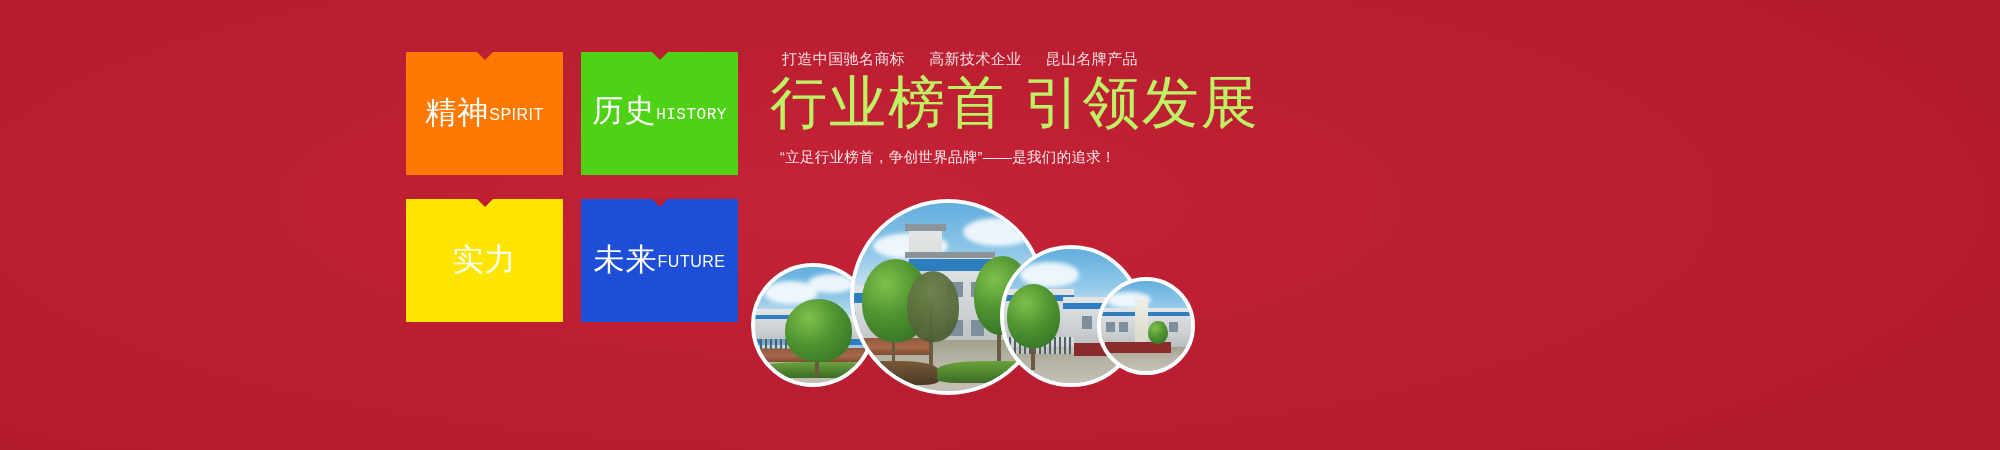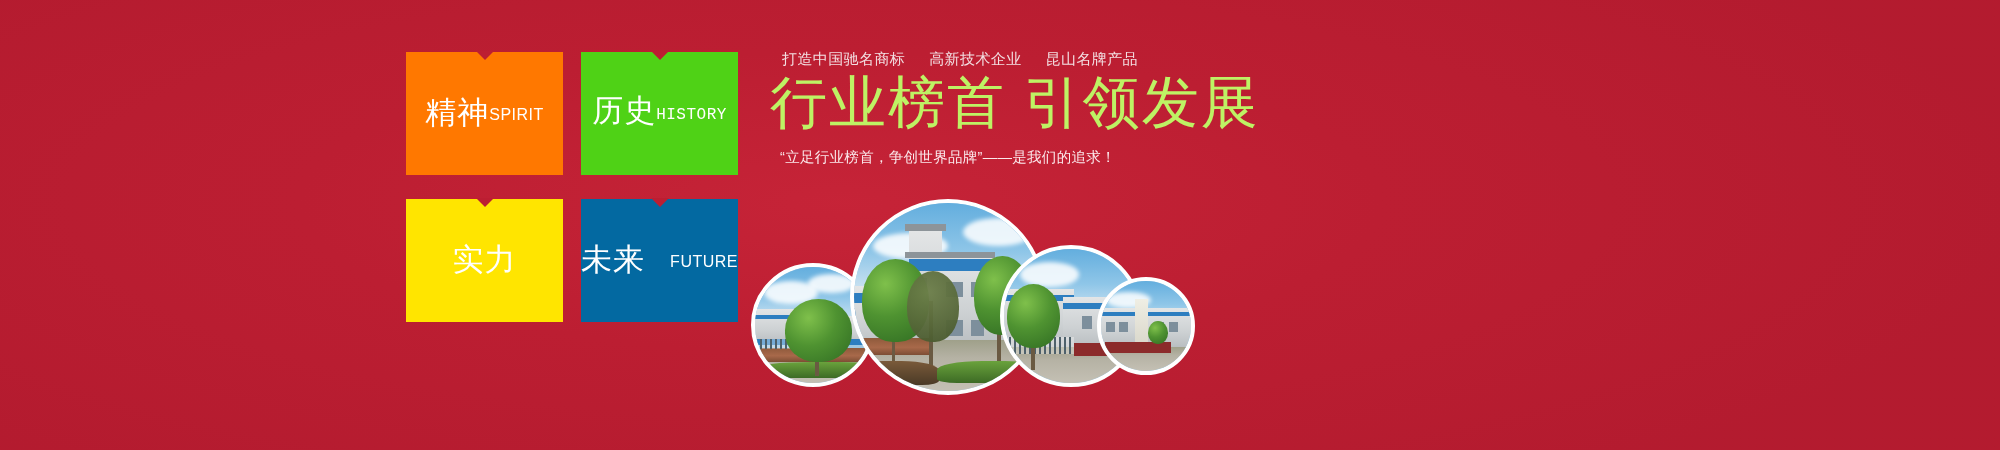--- a/index.html
+++ b/index.html
@@ -224,21 +224,21 @@
     </div>
 
     <div class="tile tile-c">
       <div class="tile-body" style="background:#FFE500;">
         <div class="tile-cn">实力</div>
       </div>
       <div class="tile-notch"></div>
     </div>
 
     <div class="tile tile-d">
-      <div class="tile-body" style="background:#0369a1;justify-content:space-between;">
+      <div class="tile-body" style="background:#1d4ed8;">
         <div class="tile-cn">未来</div>
         <div class="tile-en">FUTURE</div>
       </div>
       <div class="tile-notch"></div>
     </div>
 
   </div>
 
   <div id="copy">
     <div id="eyebrow-row">

